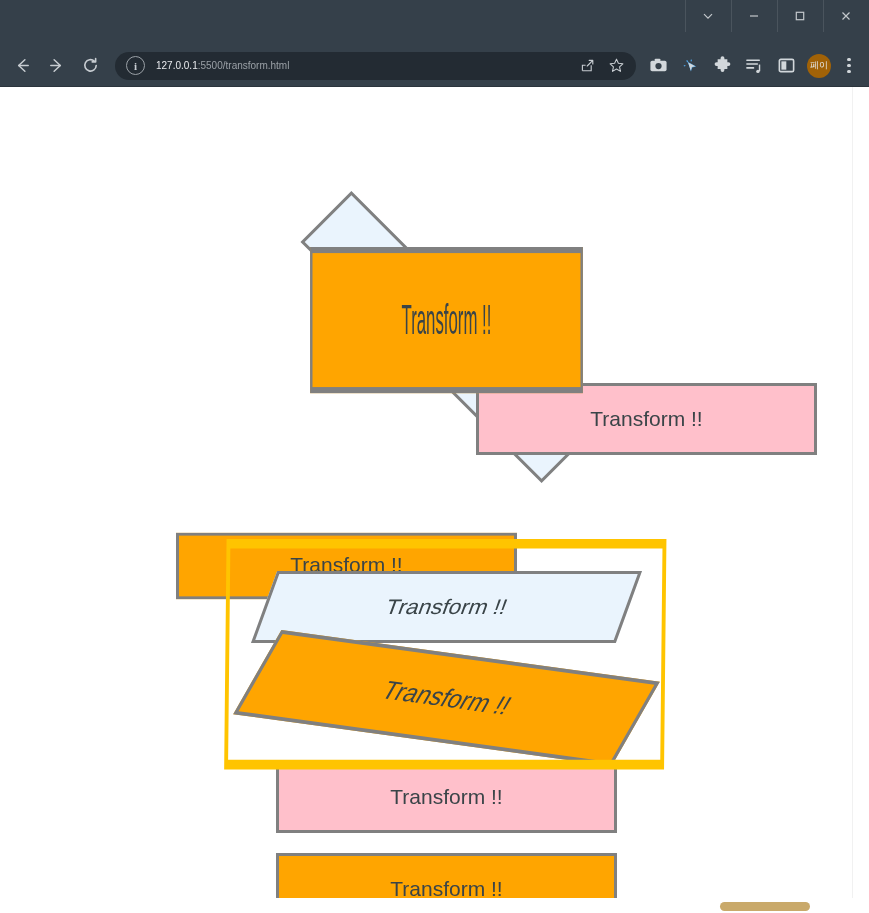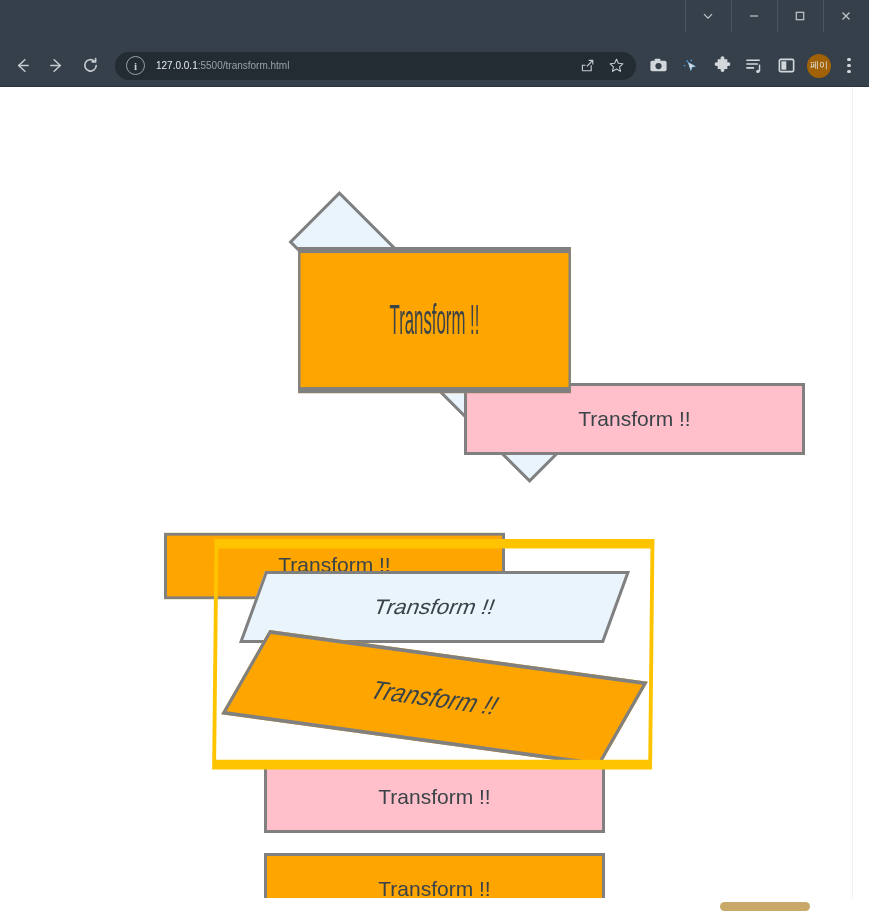--- a/index.html
+++ b/index.html
@@ -144,21 +144,21 @@
   
   .viewport {
     flex: 1;
     background: #ffffff;
     position: relative;
     overflow: hidden;
     border-top: 1px solid #2b343c;
   }
   .page {
     position: absolute;
-    left: 0; top: 0;
+    left: 12px; top: 0;
     width: 853px;
     height: 815px;
     background: #ffffff;
   }
 
   
   .vscroll {
     position: absolute; right: 0; top: 0;
     width: 16px; height: 100%;
     background: #ffffff;

